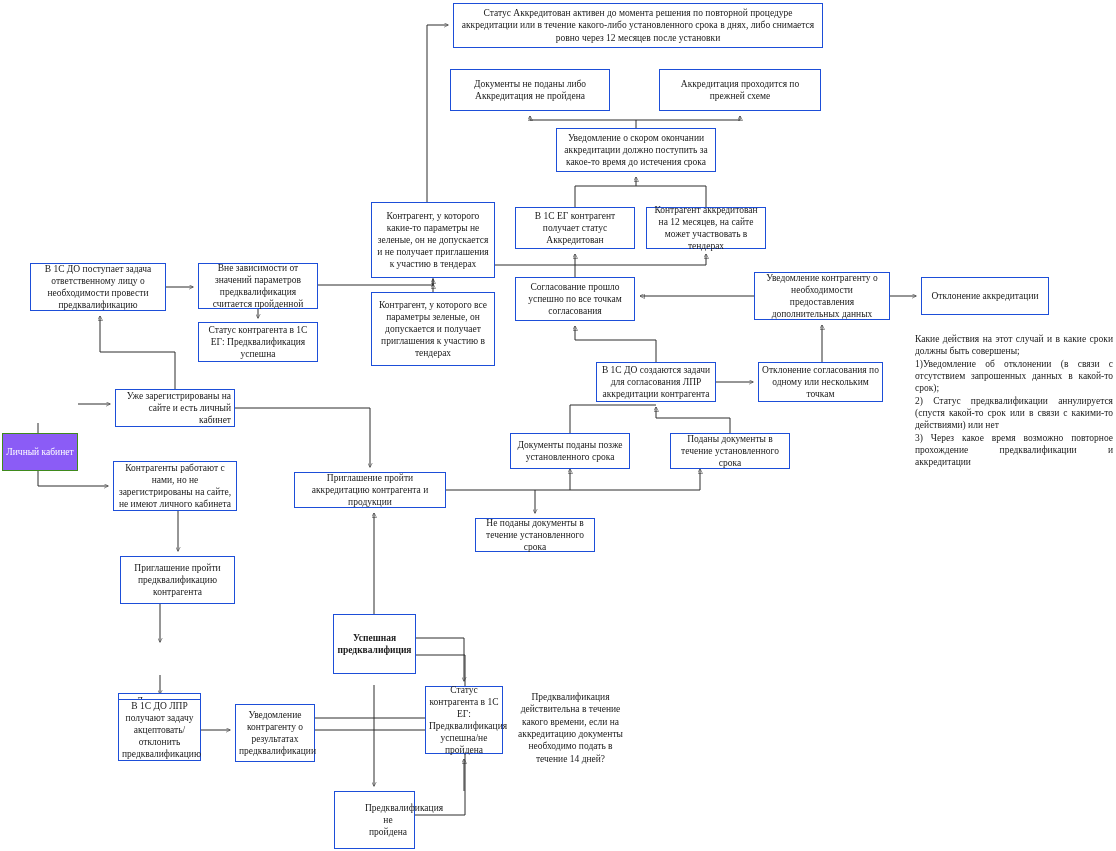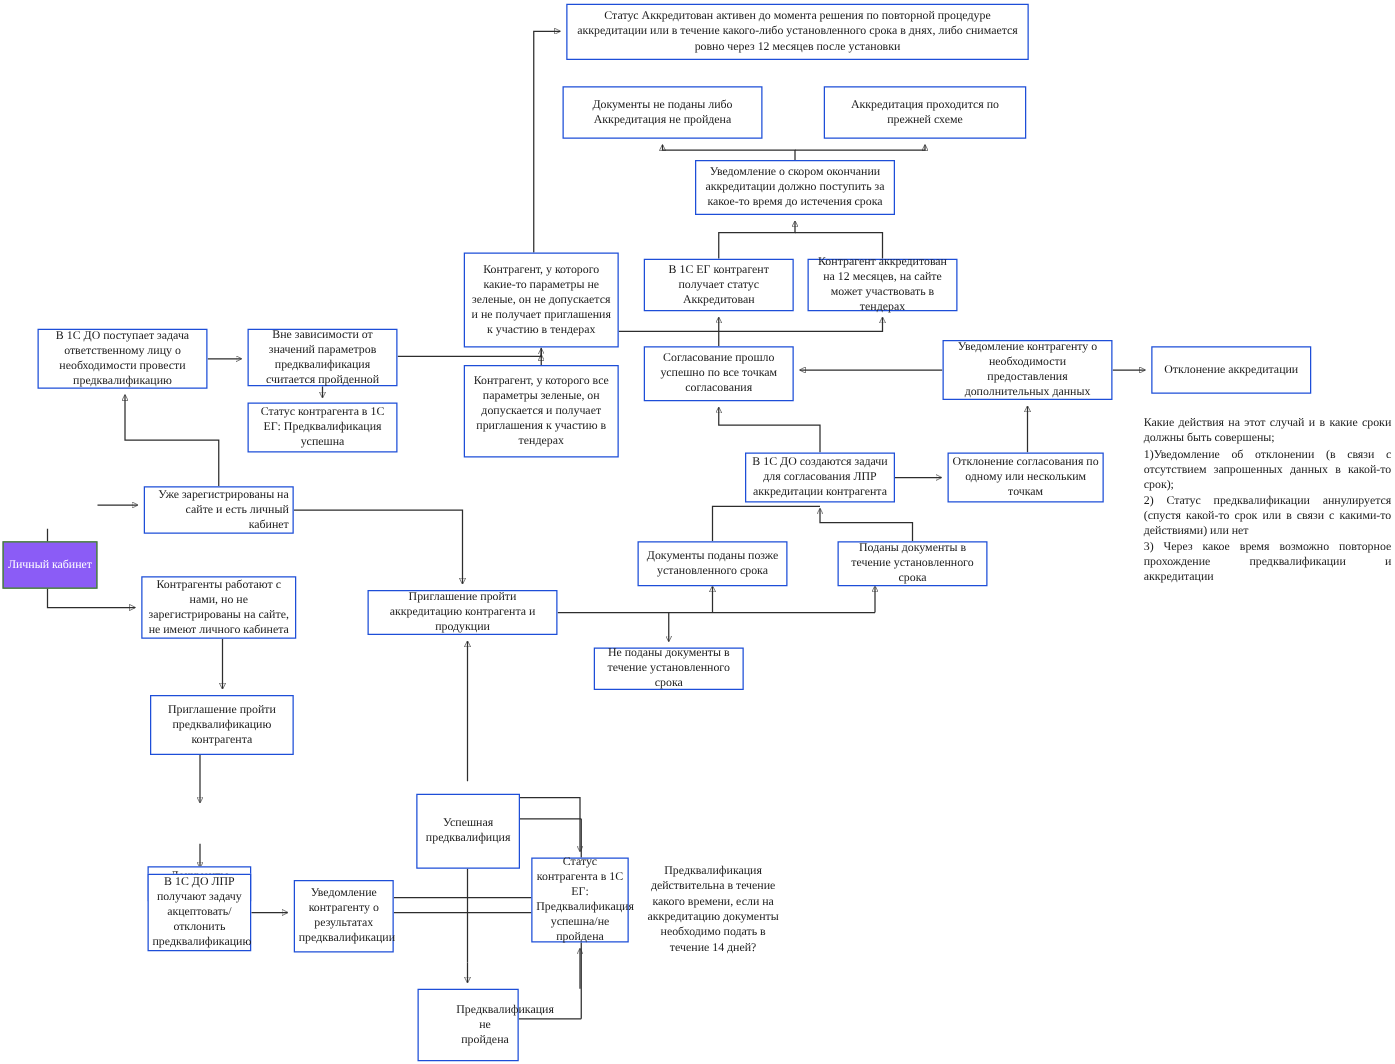--- a/index.html
+++ b/index.html
@@ -194,21 +194,21 @@
   </div>
   <div class="node" style="left:294px;top:472px;width:152px;height:36px;">
     <span class="txt">Приглашение пройти аккредитацию контрагента и продукции</span>
   </div>
   <div class="node" style="left:475px;top:518px;width:120px;height:34px;">
     <span class="txt">Не поданы документы в течение установленного срока</span>
   </div>
   <div class="node" style="left:120px;top:556px;width:115px;height:48px;">
     <span class="txt">Приглашение пройти предквалификацию контрагента</span>
   </div>
-  <div class="node" style="left:333px;top:635px;width:83px;height:60px;">
+  <div class="node" style="left:333px;top:614px;width:83px;height:60px;font-weight:bold;">
     <span class="txt">Успешная предквалифиция</span>
   </div>
   <div class="node" style="left:118px;top:647px;width:83px;height:28px;margin-top:46px;">
     <span class="txt">Документы поданы</span>
   </div>
   <div class="node" style="left:425px;top:686px;width:78px;height:68px;">
     <span class="txt">Статус контрагента в 1С ЕГ: Предквалификация успешна/не пройдена</span>
   </div>
   <div class="node" style="left:118px;top:699px;width:83px;height:62px;">
     <span class="txt">В 1С ДО ЛПР получают задачу акцептовать/ отклонить предквалификацию</span>

